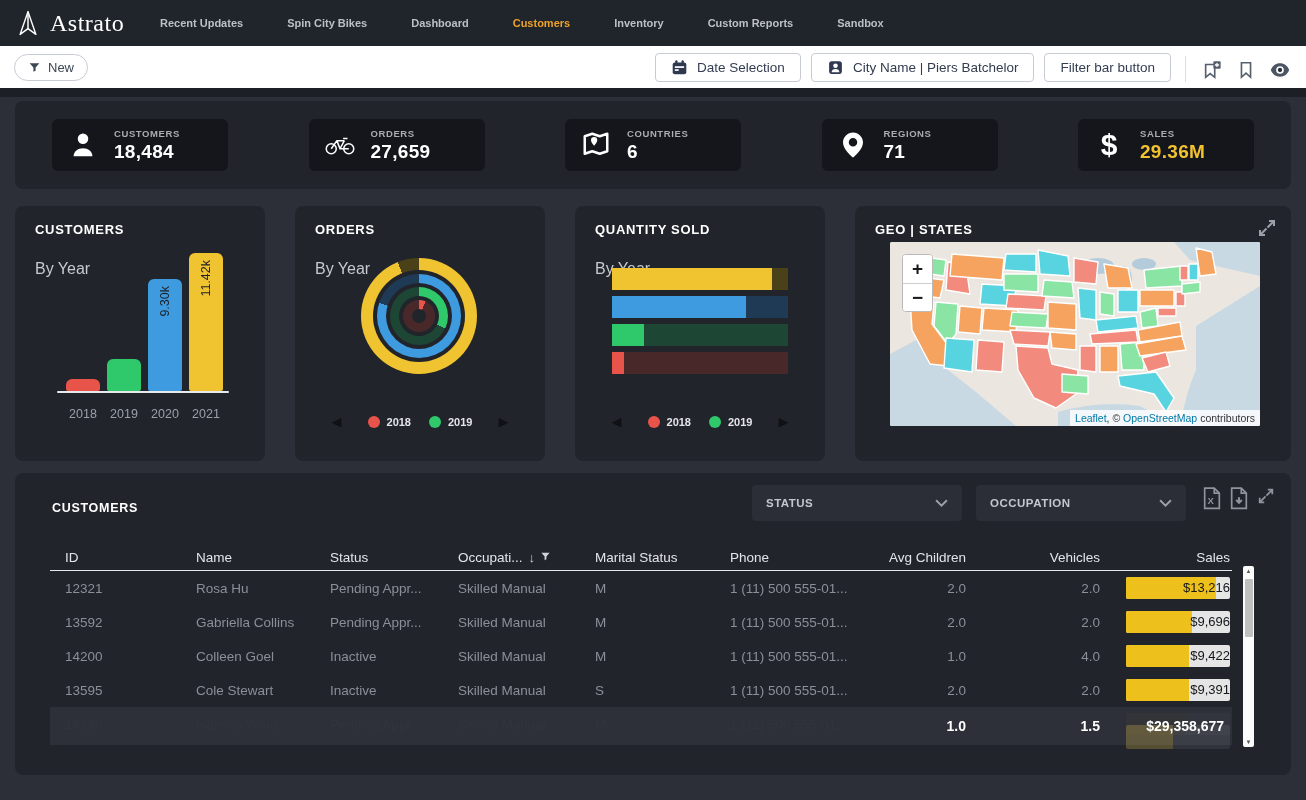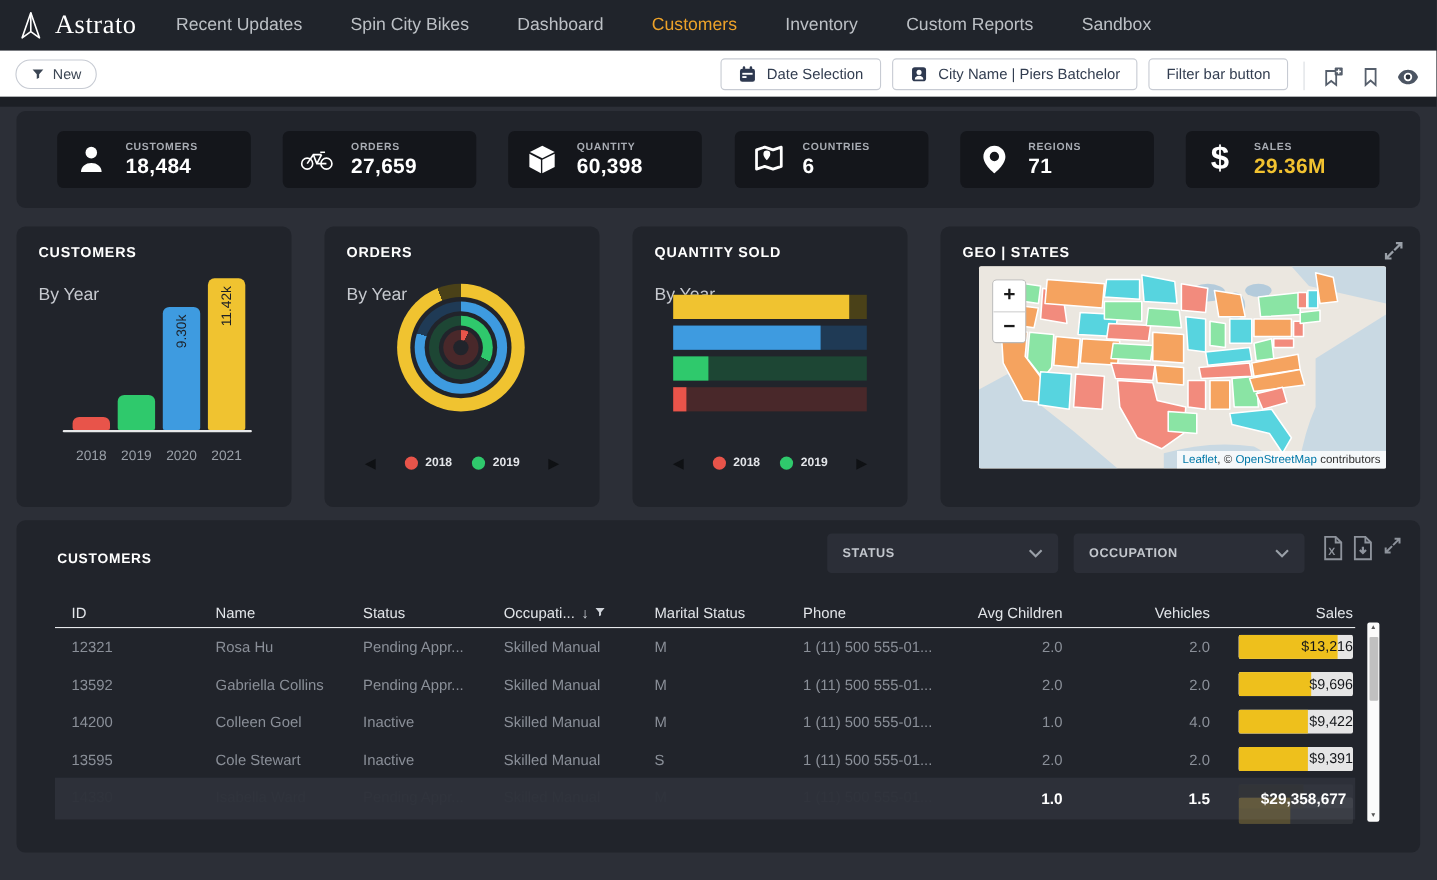--- a/index.html
+++ b/index.html
@@ -5,21 +5,21 @@
   * { margin:0; padding:0; box-sizing:border-box; }
   html,body { width:1306px; height:800px; overflow:hidden; background:#2c2f37;
     font-family:"Liberation Sans","DejaVu Sans",sans-serif; }
 
   
   .nav { height:46px; background:#20242b; display:flex; align-items:center; padding:0 14px; }
   .logo { display:flex; align-items:center; gap:8px; width:122px; }
   .logo svg { width:28px; height:28px; }
   .logo-text { color:#fff; font-family:"Liberation Serif","DejaVu Serif",serif; font-size:24px; letter-spacing:.5px; }
   .nav-items { display:flex; align-items:center; gap:44px; padding-left:24px; }
-  .nav-item { color:#bcc0c5; font-size:16px; cursor:pointer; white-space:nowrap; }
+  .nav-item { color:#bcc0c5; font-size:11px; cursor:pointer; white-space:nowrap;font-weight:bold; }
   .nav-item.active { color:#eda229; }
 
   
   .toolbar { height:42px; background:#ffffff; display:flex; align-items:center; padding:0 14px; }
   .pill { display:flex; align-items:center; gap:7px; height:27px; padding:0 13px;
     border:1px solid #c7cbd3; border-radius:14px; font-size:13px; color:#3c4654; cursor:pointer; background:#fff;}
   .tb-right { margin-left:auto; display:flex; align-items:flex-end; gap:10px; }
   .tb-btn { display:flex; align-items:center; gap:9px; height:29px; padding:0 15px;
     border:1px solid #c7cbd3; border-radius:4px; font-size:13.5px; color:#323d50; background:#fff; cursor:pointer; white-space:nowrap;}
   .tb-btn svg { width:17px; height:17px; }
@@ -226,33 +226,20 @@
         <div class="kpi-icon">
           <svg viewBox="0 0 48 32" fill="none" stroke="#fff" stroke-width="2.4">
             <circle cx="10" cy="22" r="8"></circle>
             <circle cx="38" cy="22" r="8"></circle>
             <path d="M10 22 L19 9 L31 9 M19 9 L24 22 L38 22 M24 22 L31 9 M29 5.5 h7"></path>
           </svg>
         </div>
         <div>
           <div class="kpi-label">ORDERS</div>
           <div class="kpi-value" style="color: rgb(255, 255, 255);">27,659</div>
-        </div>
-      </div>
-      <div class="kpi-card">
-        <div class="kpi-icon">
-          <svg viewBox="0 0 24 24">
-            <path d="M12 2 L21 6.5 L12 11 L3 6.5 Z" fill="#fff"></path>
-            <path d="M12 12.2 L21 7.8 V17.5 L12 22 Z" fill="#fff"></path>
-            <path d="M11 12.2 L2.6 7.8 V17.5 L11 22 Z" fill="#fff"></path>
-          </svg>
-        </div>
-        <div>
-          <div class="kpi-label">QUANTITY</div>
-          <div class="kpi-value" style="color: rgb(255, 255, 255);">60,398</div>
         </div>
       </div>
       <div class="kpi-card">
         <div class="kpi-icon">
           <svg viewBox="0 0 24 24" fill="none" stroke="#fff" stroke-width="2" stroke-linejoin="round">
             <path d="M3 5 L9 3 L15 5 L21 3 V17 L15 19 L9 17 L3 19 Z"></path>
             <path d="M13 8 c0 2.2-2.5 4.5-2.5 4.5 S8 10.2 8 8 a2.5 2.5 0 0 1 5 0 Z" fill="#fff" stroke="none"></path>
           </svg>
         </div>
         <div>

